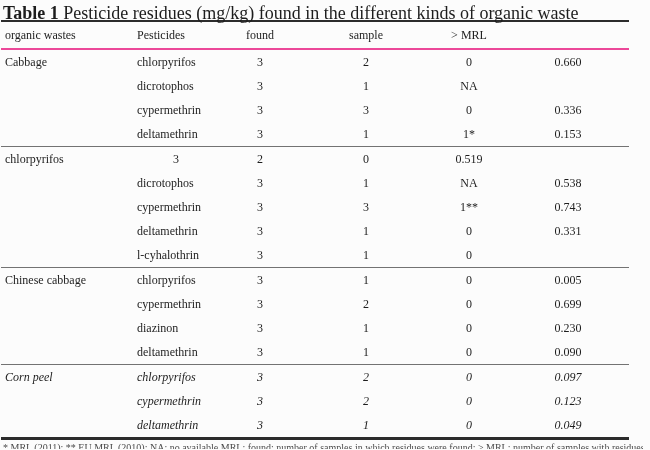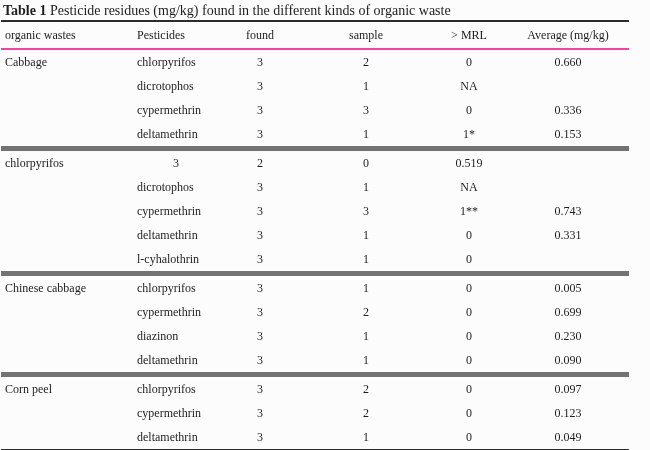--- a/index.html
+++ b/index.html
@@ -8,39 +8,39 @@
     width: 650px;
     height: 450px;
     background: #fcfcfc;
     font-family: "Liberation Serif", serif;
     color: #1d1d1d;
     overflow: hidden;
   }
   .title {
     height: 17px;
     padding: 3px 8px 0 3px;
-    font-size: 14px;
+    font-size: 18px;
     white-space: nowrap;
   }
   .title .b { font-weight: bold; }
   .tbl { width: 628px; margin-left: 1px; }
   .toprule { border-top: 2px solid #2c2c2c; height: 0; }
   .grid {
     display: grid;
     grid-template-columns: 132px 86px 82px 130px 76px 122px;
     align-items: center;
     font-size: 12px;
   }
   .header { height: 26px; border-bottom: 2px solid #ec4899; }
   .row { height: 24px; }
   .cell { white-space: nowrap; overflow: hidden; }
   .l { text-align: left; padding-left: 4px; }
   .c { text-align: center; }
-  .section { border-bottom: 5px solid #737373; }
-  .section.last { border-bottom: none; }
+  .section { border-bottom: 1px solid #737373; }
+  .section.last { border-bottom: none; font-style: italic; }
   .bottomrule { border-top: 3px solid #2c2c2c; height: 0; }
   .footnote-clip {
     width: 640px;
     height: 7px;
     margin: 2px 0 0 3px;
     overflow: hidden;
     font-size: 10px;
     line-height: 12px;
     color: #4a4a4a;
     white-space: nowrap;
@@ -57,21 +57,20 @@
 
   <div class="tbl">
     <div class="toprule"></div>
 
     <div class="grid header">
       <div class="cell l">organic wastes</div>
       <div class="cell l">Pesticides</div>
       <div class="cell c">found</div>
       <div class="cell c">sample</div>
       <div class="cell c">&gt; MRL</div>
-      <div class="cell c">Average (mg/kg)</div>
     </div>
 
     <div class="section">
       <div class="grid row">
         <div class="cell l">Cabbage</div>
         <div class="cell l">chlorpyrifos</div>
         <div class="cell c">3</div>
         <div class="cell c">2</div>
         <div class="cell c">0</div>
         <div class="cell c">0.660</div>
@@ -108,20 +107,21 @@
         <div class="cell c">2</div>
         <div class="cell c">0</div>
         <div class="cell c">0.519</div>
       </div>
       <div class="grid row">
         <div class="cell l"></div>
         <div class="cell l">dicrotophos</div>
         <div class="cell c">3</div>
         <div class="cell c">1</div>
         <div class="cell c">NA</div>
+        <div class="cell c">0.538</div>
       </div>
       <div class="grid row">
         <div class="cell l"></div>
         <div class="cell l">cypermethrin</div>
         <div class="cell c">3</div>
         <div class="cell c">3</div>
         <div class="cell c">1**</div>
         <div class="cell c">0.743</div>
       </div>
       <div class="grid row">

